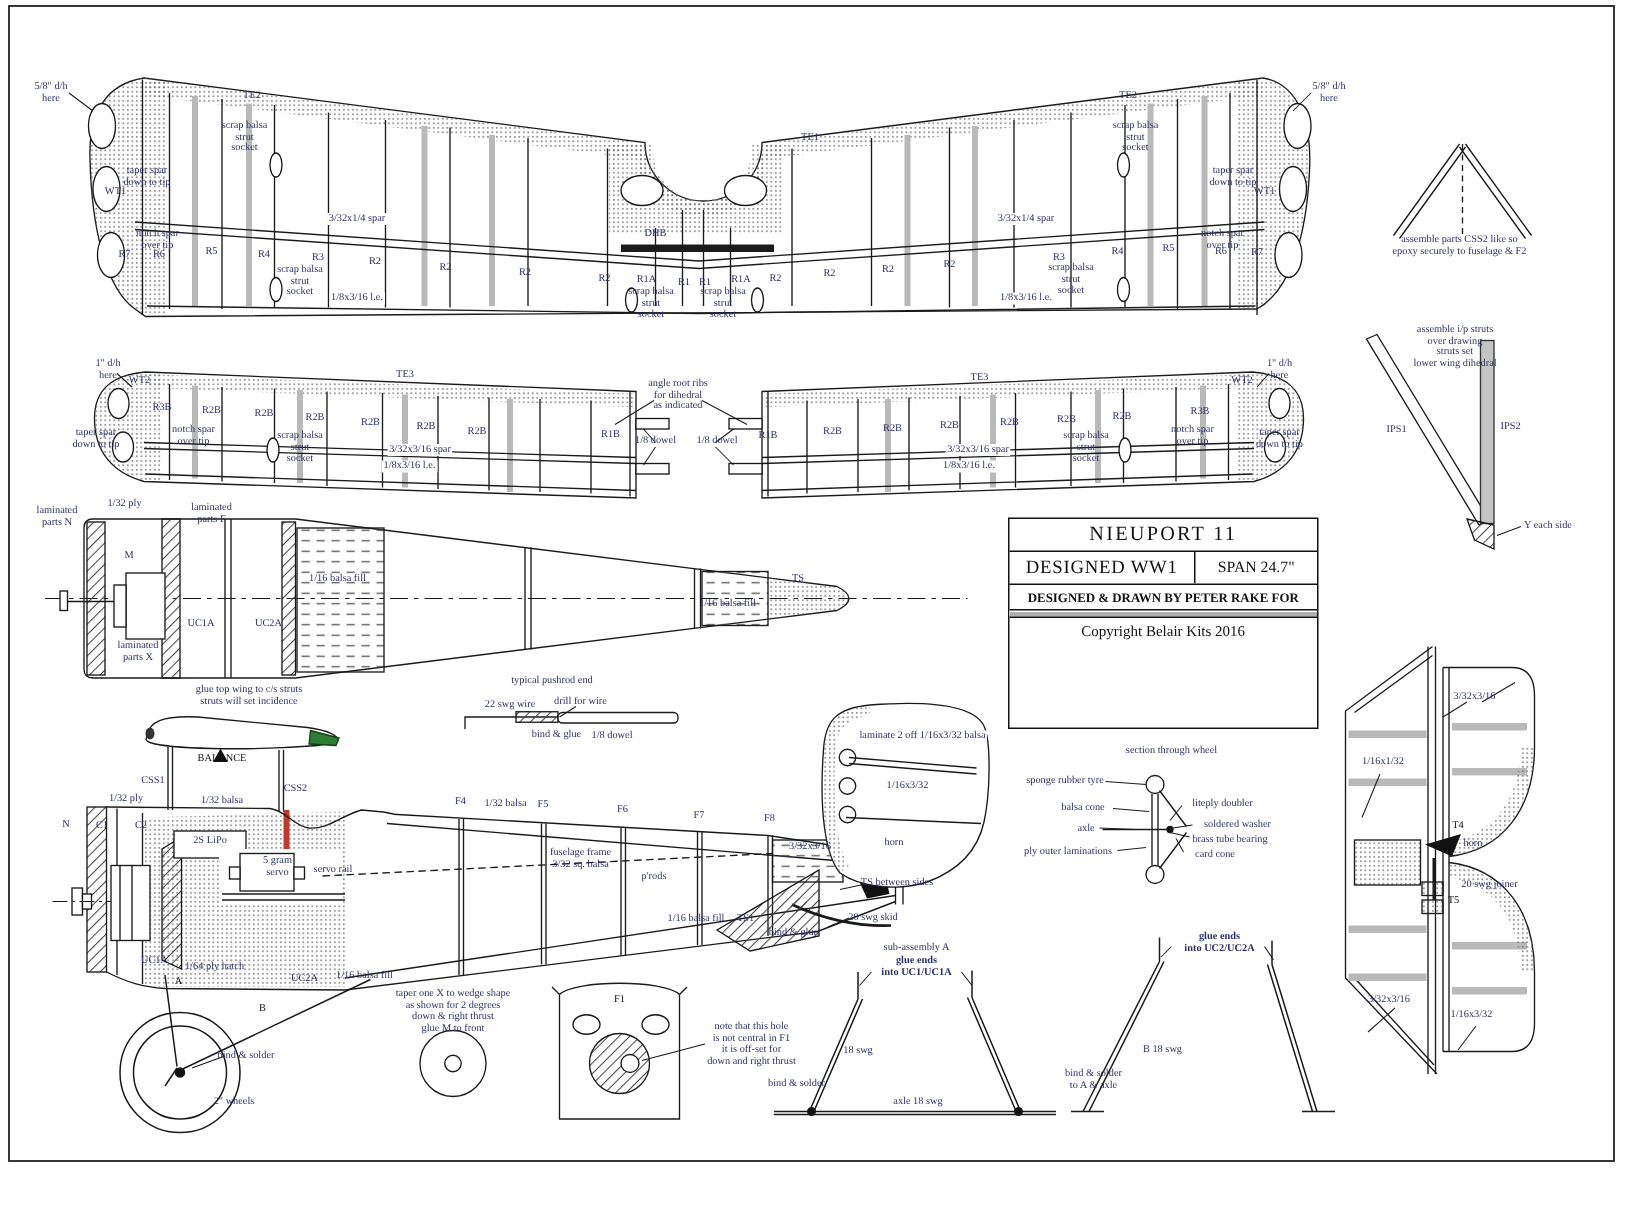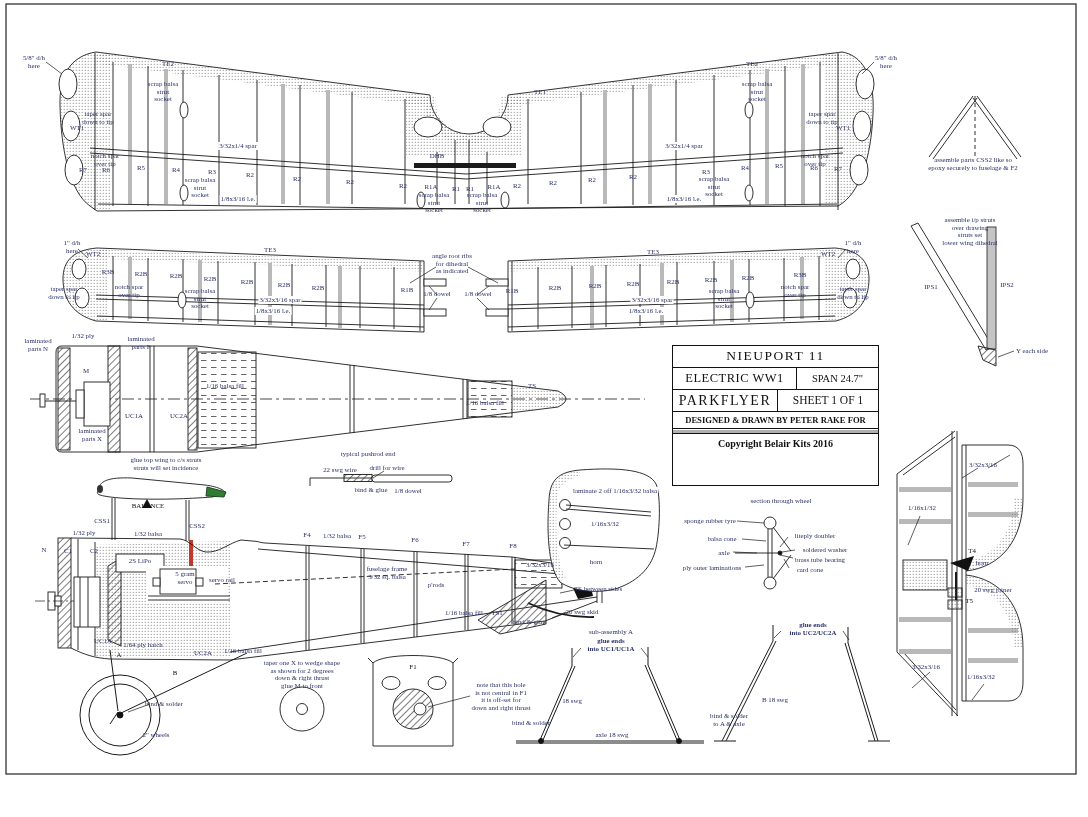--- a/index.html
+++ b/index.html
@@ -20,21 +20,21 @@
   #tb-name{height:21px;line-height:20px;font-size:13.5px;letter-spacing:1.5px}
   .tb-split{display:flex;height:22px}
   .tb-split>div{box-sizing:border-box;line-height:21px}
   #tb-power{width:123px;font-size:12.5px;letter-spacing:.5px}
   #tb-span{flex:1;border-left:1px solid #111;font-size:10.5px}
   #tb-cat{width:104px;font-size:14px;letter-spacing:1.5px}
   #tb-sheet{flex:1;border-left:1px solid #111;font-size:11.5px}
   #tb-credit{height:17px;line-height:16px;font-size:8.6px;font-weight:bold}
   #tb-gray{height:5px;border-top:1px solid #111;background:#fff;border-bottom:3px solid #b0b0b0}
   #tb-brand{height:32px;line-height:30px;font-size:24px}
-  #tb-copy{height:20px;line-height:19px;font-size:10px;font-weight:bold}
+  #tb-copy{height:20px;line-height:19px;font-size:10px;font-weight:normal}
 </style>
 </head>
 <body>
 
 <div id="sheet">
 
 <svg width="1088" height="817" viewBox="0 0 1088 817">
 <defs>
   <pattern id="stip" width="3" height="3" patternUnits="userSpaceOnUse">
     <circle cx="1.2" cy="1.2" r="0.55" fill="#6b6b6b"></circle>
@@ -263,26 +263,22 @@
 </g>
 
 <g stroke="#1a1a1a" stroke-width="0.7" fill="none">
   <path d="M436,267L410,283 M468,267L498,283 M437,295L429,286 M437,298L429,310 M477,295L489,286 M477,298L489,310 M46,62L62,74 M874,62L862,74 M78,249L88,258 M846,249L838,258 M150,704L128,712 M566,612L552,618 M574,590L560,593"></path>
 </g>
 </svg>
 
 <div id="titleblock">
   <div class="tbr first" id="tb-name">NIEUPORT 11</div>
   <div class="tbr tb-split">
-    <div id="tb-power">ELECTRIC WW1</div>
+    <div id="tb-power">DESIGNED WW1</div>
     <div id="tb-span">SPAN 24.7"</div>
-  </div>
-  <div class="tbr tb-split">
-    <div id="tb-cat">PARKFLYER</div>
-    <div id="tb-sheet">SHEET 1 OF 1</div>
   </div>
   <div class="tbr" id="tb-credit">DESIGNED &amp; DRAWN BY PETER RAKE FOR</div>
   <div class="tbr" id="tb-gray"></div>
   <div class="tbr" id="tb-copy">Copyright Belair Kits 2016</div>
 </div>
 
 <div id="labels">
       <div class="lbl" style="left: 34px; top: 54px;">5/8" d/h
 here</div>
       <div class="lbl" style="left: 168px; top: 60px;">TE2</div>

